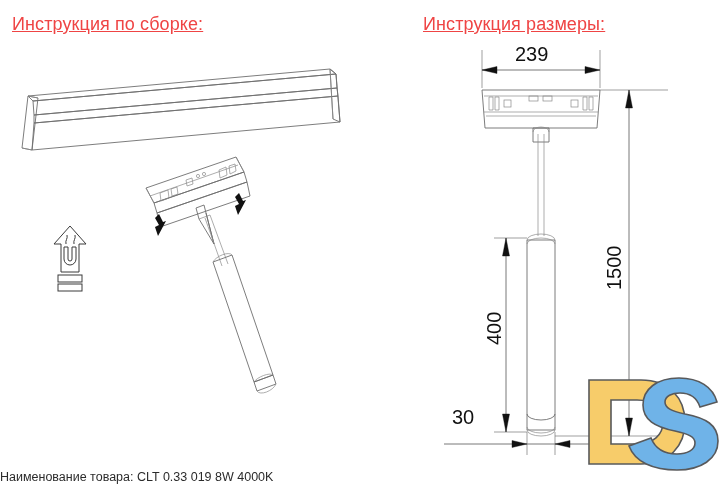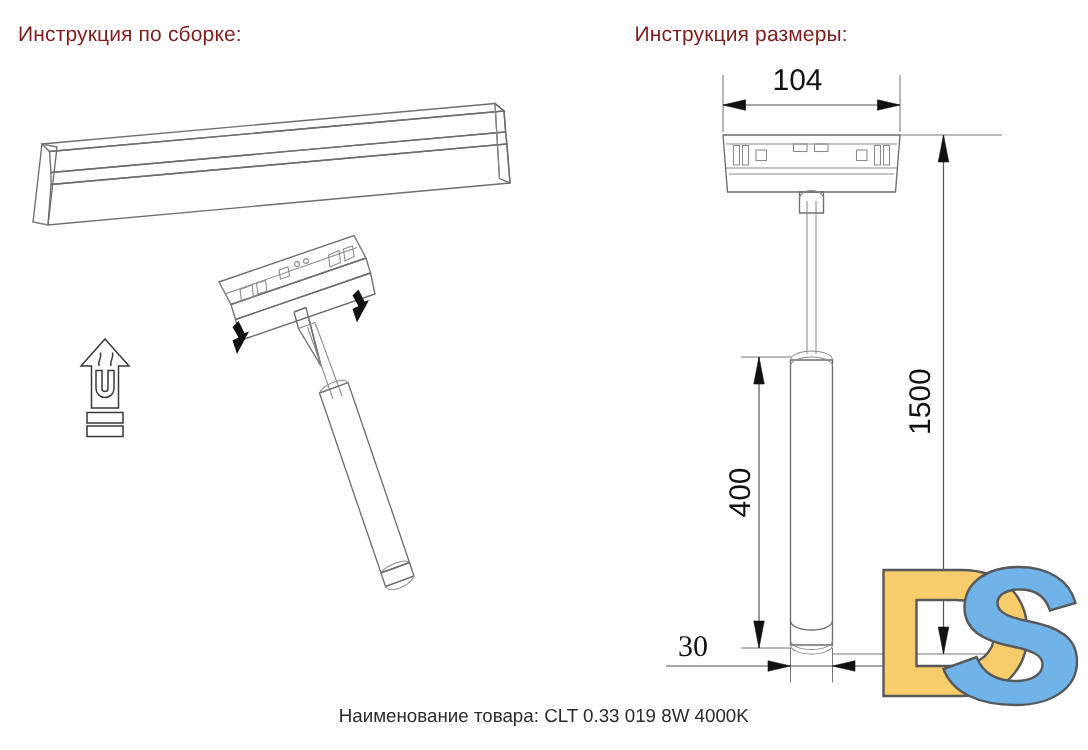--- a/index.html
+++ b/index.html
@@ -16,54 +16,55 @@
     color: #1a1a1a;
   }
   #sheet {
     position: absolute;
     inset: 0;
     width: 725px;
     height: 500px;
   }
   .heading {
     position: absolute;
-    font-size: 14px;
-    color: #7f1d1d;
+    font-size: 18px;
+    color: #ef4444;
     white-space: nowrap;
     letter-spacing: 0.1px;
+    text-decoration: underline;
   }
   #heading-assembly { left: 12px; top: 14px; }
   #heading-dimensions { left: 423px; top: 14px; }
 
   #caption {
     position: absolute;
     left: 0;
     right: 0;
     top: 470px;
-    text-align: center;
+    text-align: left;
     font-size: 12.5px;
     color: #2b2b2b;
     white-space: nowrap;
   }
 
   .dim-label {
     position: absolute;
     font-size: 20px;
     color: #111111;
     white-space: nowrap;
     line-height: 1;
   }
   .dim-label.vert {
     transform: rotate(-90deg);
     transform-origin: left top;
   }
   #dim-136 { left: 515px; top: 44px; }
   #dim-1500 { left: 604px; top: 290px; }
   #dim-400 { left: 484px; top: 345px; }
-  #dim-30 { left: 452px; top: 421px; font-family: Liberation Serif, serif; }
+  #dim-30 { left: 452px; top: 407px; }
 
   svg.draw {
     position: absolute;
     left: 0;
     top: 0;
     width: 725px;
     height: 500px;
     overflow: visible;
   }
   .ln       { stroke: #6e6e6e; stroke-width: 0.9; fill: none; }
@@ -222,21 +223,21 @@
 
     <g>
       <path class="extline" d="M527 432 L527 455"></path>
       <path class="extline" d="M555 432 L555 455"></path>
       <path class="dimline" d="M444 444 L600 444"></path>
       <path class="arrowblk" d="M527 444 L512 440.5 L512 447.5 Z"></path>
       <path class="arrowblk" d="M555 444 L570 440.5 L570 447.5 Z"></path>
     </g>
   </svg>
 
-  <div class="dim-label" id="dim-136">104</div>
+  <div class="dim-label" id="dim-136">239</div>
 
   <div class="dim-label vert" id="dim-1500">1500</div>
 
   <div class="dim-label vert" id="dim-400">400</div>
 
   <div class="dim-label" id="dim-30">30</div>
 
   <svg id="logo" viewBox="0 0 140 100">
     <g>
       <path d="M4 8 L56 8 C84 8 100 26 100 50 C100 74 84 92 56 92 L4 92 Z

